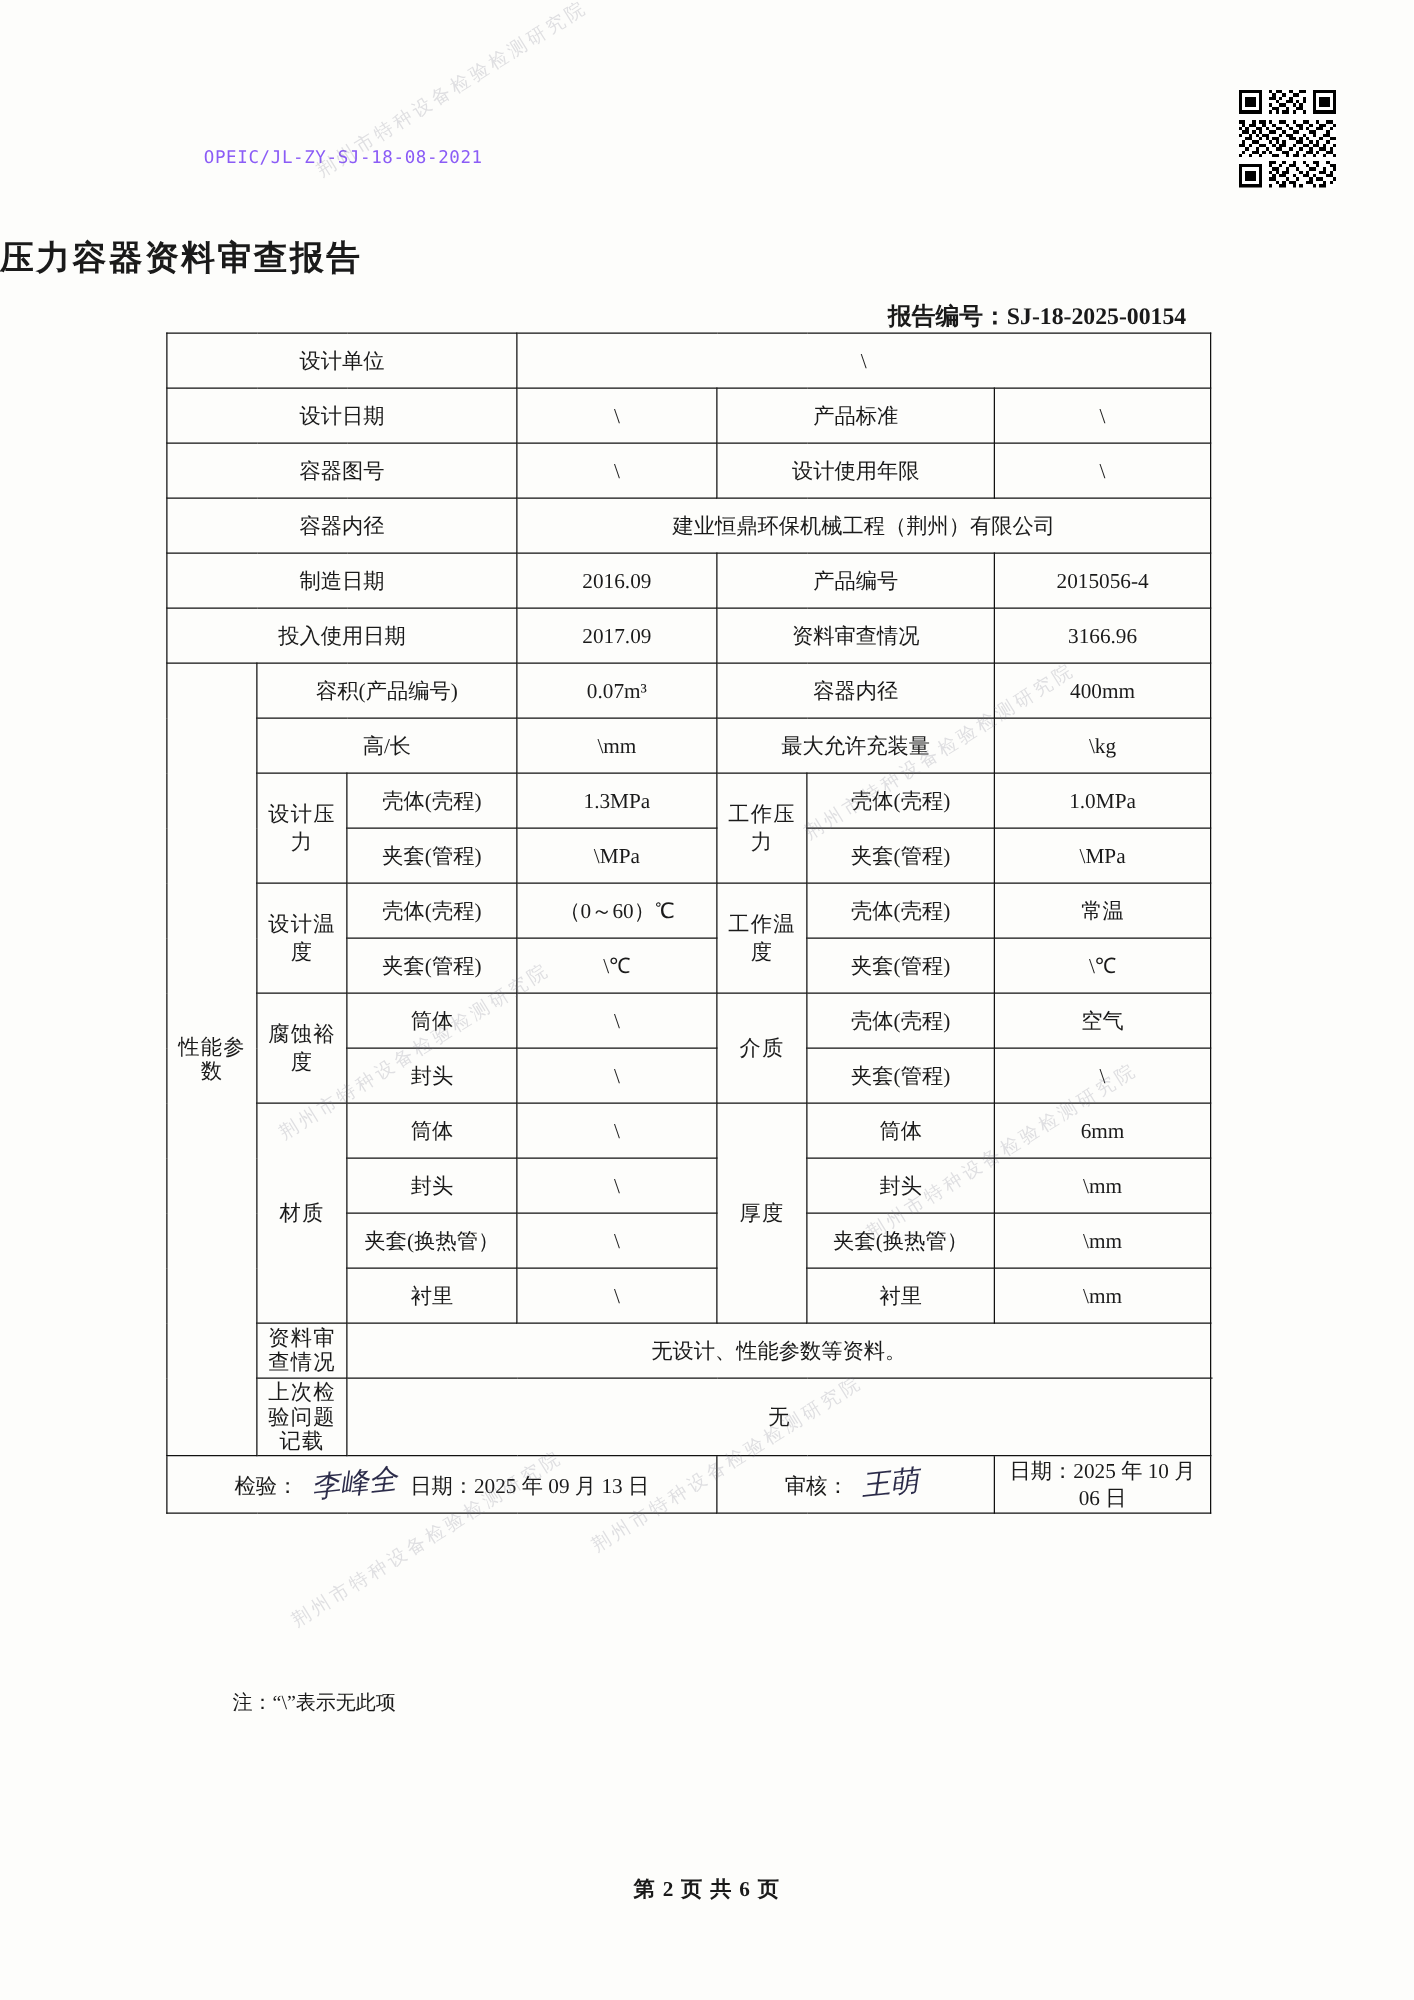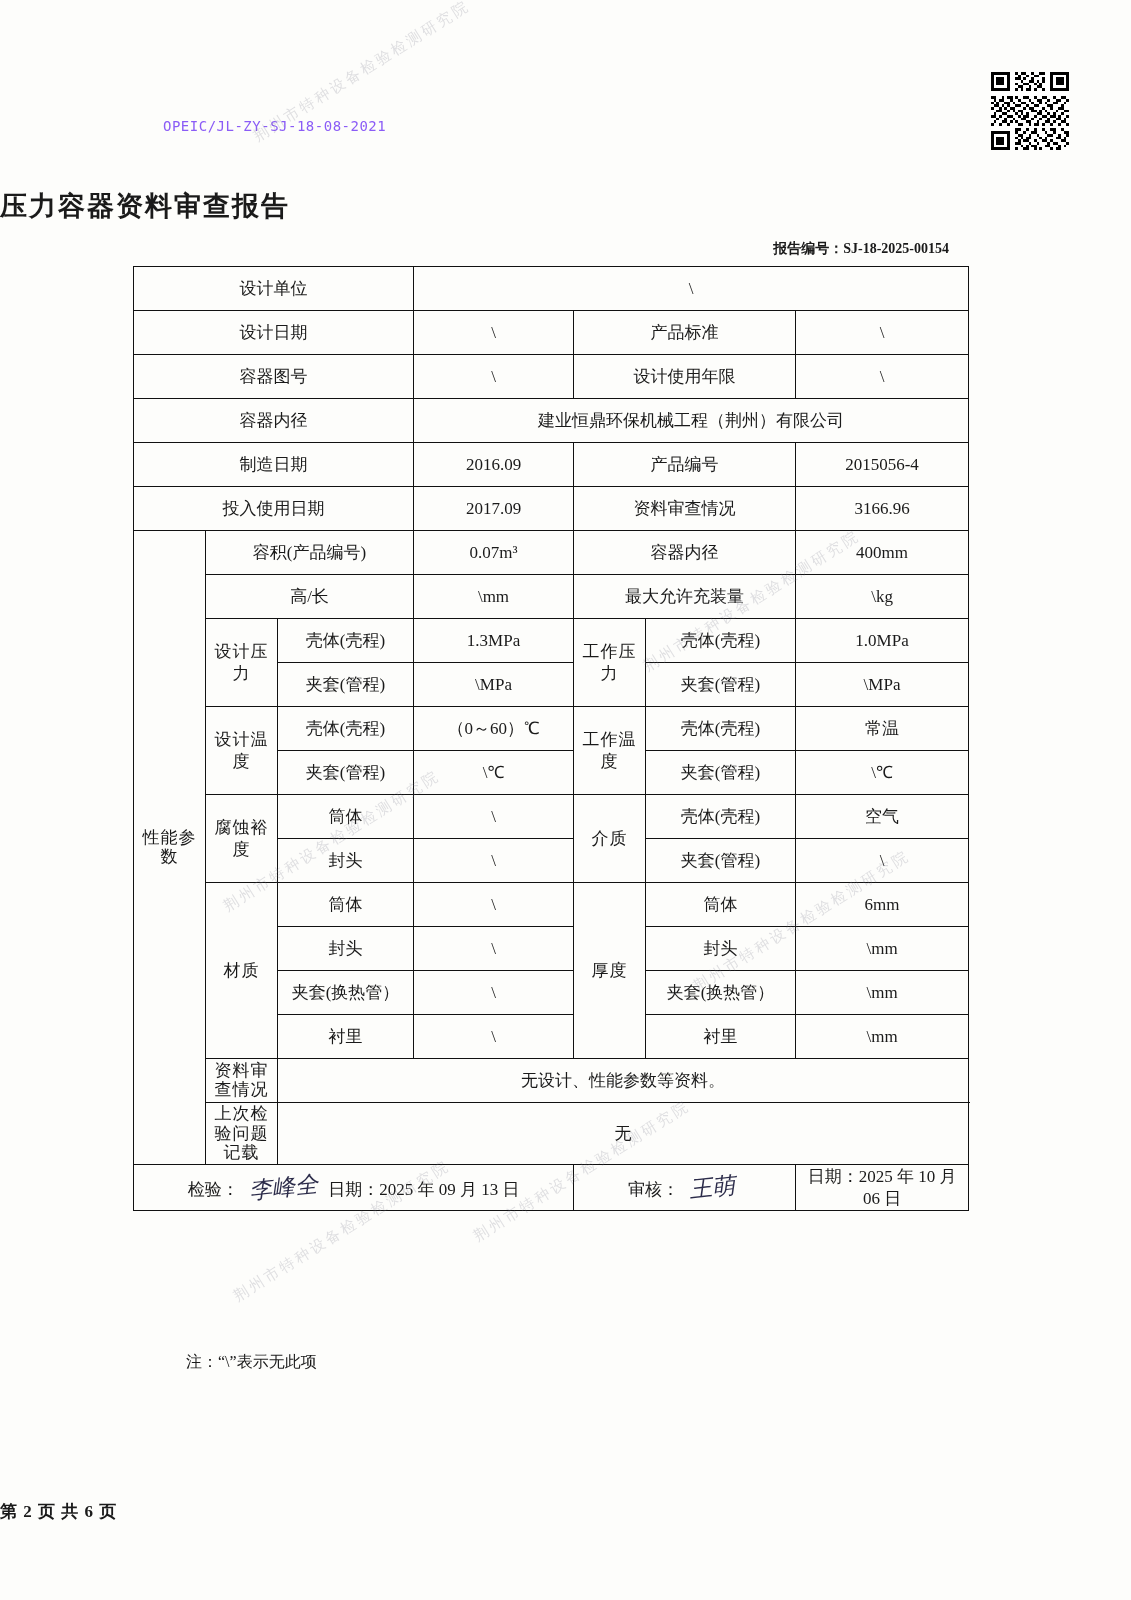--- a/index.html
+++ b/index.html
@@ -46,21 +46,21 @@
     right: 0;
     top: 188px;
     font-size: 27px;
     font-weight: bold;
     letter-spacing: 2px;
   }
   .report-no {
     position: absolute;
     right: 182px;
     top: 240px;
-    font-size: 14px;
+    font-size: 19px;
     font-weight: bold;
   }
 
   
   table.main {
     position: absolute;
     left: 133px;
     top: 266px;
     width: 835px;
     border-collapse: collapse;
@@ -123,21 +123,21 @@
     position: absolute;
     left: 186px;
     top: 1352px;
     font-size: 16px;
   }
   .footer {
     position: absolute;
     left: 0;
     right: 0;
     top: 1500px;
-    text-align: left;
+    text-align: center;
     font-size: 17px;
     font-weight: bold;
     letter-spacing: 1px;
   }
 
   
   .wm {
     position: absolute;
     color: rgba(120,120,135,0.22);
     font-size: 15px;

